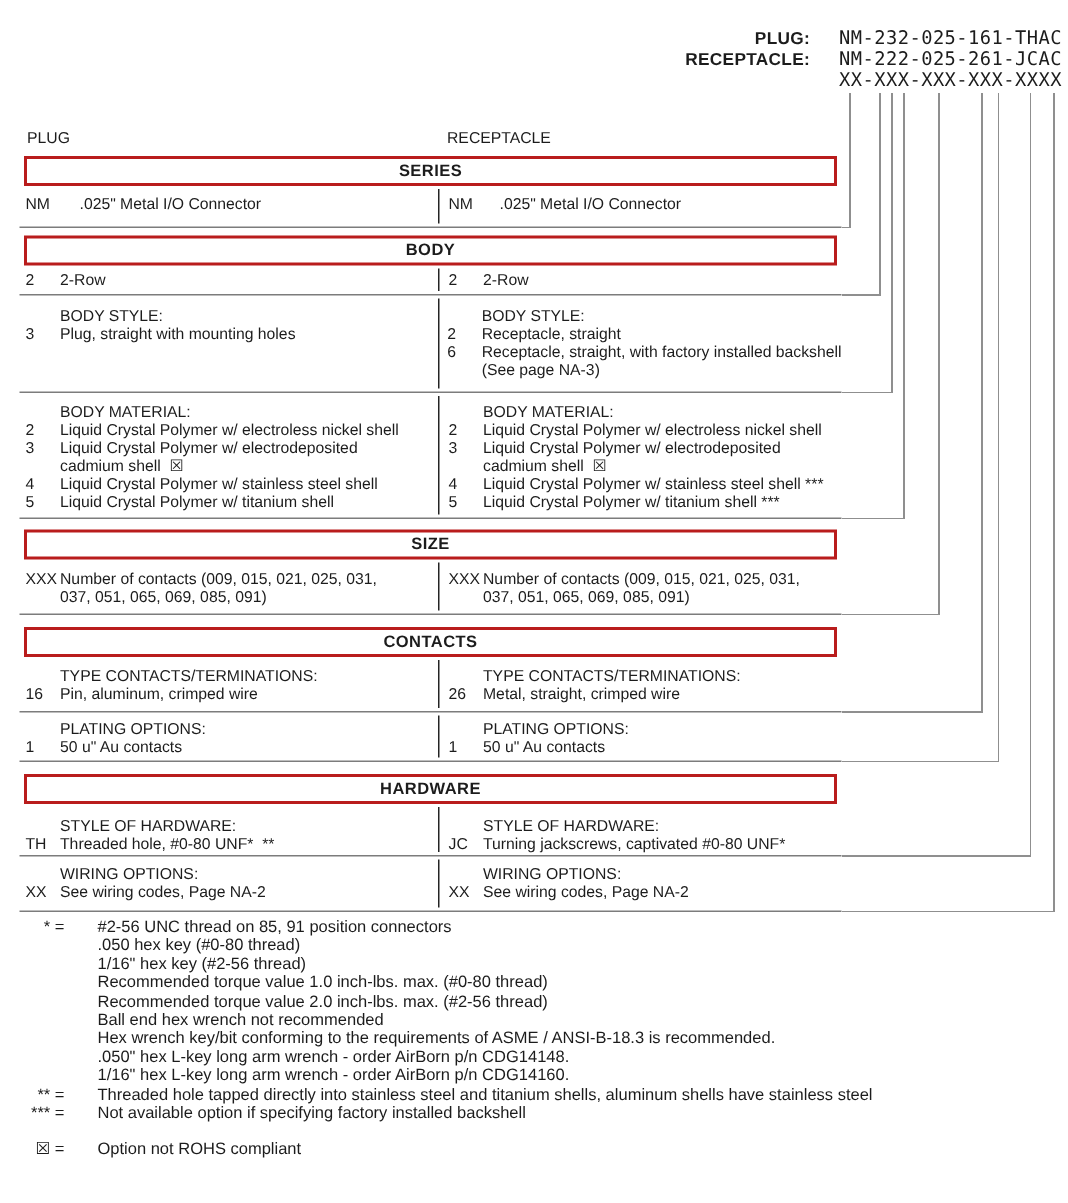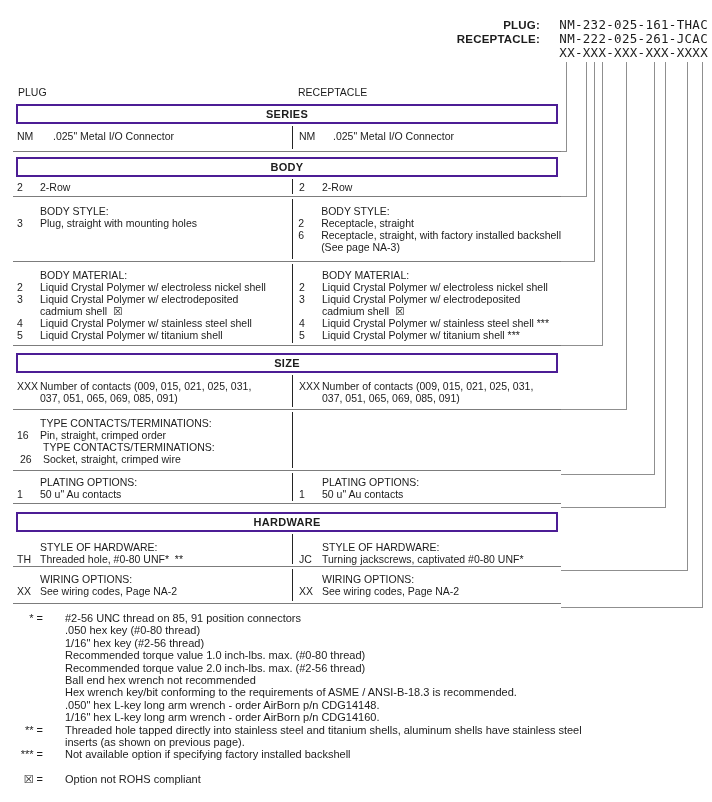--- a/index.html
+++ b/index.html
@@ -18,21 +18,21 @@
               width:152px; margin-left:16px; text-align:right; letter-spacing:0.3px; }
 
   
   .col-label { position:absolute; top:86px; font-size:10.5px; }
   .col-label-plug { left:18px; }
   .col-label-rec  { left:298px; }
 
   
   .table { position:absolute; left:13px; top:102px; width:548px;
            font-size:10.5px; line-height:12px; }
-  .sec-header { margin:0 3px; border:2px solid #4c1d95; height:20px;
+  .sec-header { margin:0 3px; border:2px solid #b91c1c; height:20px;
                 text-align:center; font-weight:bold; font-size:11px;
                 padding-top:2px; letter-spacing:0.3px; }
   .sec-series  .sec-header { margin-top:2px; }
   .sec-body    .sec-header { margin-top:5px; }
   .sec-size    .sec-header { margin-top:7px; }
   .sec-contacts .sec-header { margin-top:8px; }
   .sec-hardware .sec-header { margin-top:8px; }
 
   .sub { position:relative; display:flex; border-bottom:1px solid #7c7c7c; }
   .sub .divider { position:absolute; left:278.5px; top:2px; bottom:2px;
@@ -44,21 +44,21 @@
   .opt .desc { white-space:pre; }
   .sub-title { margin-left:23px; white-space:pre; }
   .sec-series .col-l .code { width:36px; }
   .sec-series .col-r .code { width:34px; }
 
   #sub-series            { padding:6px 0 9px; }
   #sub-body-row          { padding:4px 0 3px; }
   #sub-body-style        { padding:8px 0 8px; }
   #sub-body-material     { padding:7px 0 4px; }
   #sub-size              { padding:7px 0 5px; }
-  #sub-contacts-type     { padding:7px 0 5px;flex-direction:column; }
+  #sub-contacts-type     { padding:7px 0 5px; }
   #sub-contacts-plating  { padding:5px 0 3px; }
   #sub-hardware-style    { padding:9px 0 1px; }
   #sub-hardware-wiring   { padding:6px 0 6px; }
 
   
   .footnotes { position:absolute; left:16px; top:612px;
                font-size:11px; line-height:12.4px; }
   .fn { display:flex; }
   .fn-marker { width:27px; flex:none; text-align:right; white-space:pre; }
   .fn-body { margin-left:22px; white-space:pre; }
@@ -202,33 +202,34 @@
           <div class="col-r">
             <div class="opt">
               <span class="code">XXX</span>
               <span class="desc">Number of contacts (009, 015, 021, 025, 031,<br>037, 051, 065, 069, 085, 091)</span>
             </div>
           </div>
           <div class="divider"></div>
         </div>
       </div>
       <div class="section sec-contacts">
+        <div class="sec-header">CONTACTS</div>
         <div class="sub" id="sub-contacts-type">
           <div class="col-l">
             <div class="sub-title">TYPE CONTACTS/TERMINATIONS:</div>
             <div class="opt">
               <span class="code">16</span>
-              <span class="desc">Pin, straight, crimped order</span>
+              <span class="desc">Pin, aluminum, crimped wire</span>
             </div>
           </div>
           <div class="col-r">
             <div class="sub-title">TYPE CONTACTS/TERMINATIONS:</div>
             <div class="opt">
               <span class="code">26</span>
-              <span class="desc">Socket, straight, crimped wire</span>
+              <span class="desc">Metal, straight, crimped wire</span>
             </div>
           </div>
           <div class="divider"></div>
         </div>
         <div class="sub" id="sub-contacts-plating">
           <div class="col-l">
             <div class="sub-title">PLATING OPTIONS:</div>
             <div class="opt">
               <span class="code">1</span>
               <span class="desc">50 u" Au contacts</span>
@@ -283,21 +284,21 @@
       </div>
     </div>
 
   <div class="footnotes" id="footnotes">
       <div class="fn">
         <span class="fn-marker">* =</span>
         <div class="fn-body"><div>#2-56 UNC thread on 85, 91 position connectors</div><div>.050 hex key (#0-80 thread)</div><div>1/16" hex key (#2-56 thread)</div><div>Recommended torque value 1.0 inch-lbs. max. (#0-80 thread)</div><div>Recommended torque value 2.0 inch-lbs. max. (#2-56 thread)</div><div>Ball end hex wrench not recommended</div><div>Hex wrench key/bit conforming to the requirements of ASME / ANSI-B-18.3 is recommended.</div><div>.050" hex L-key long arm wrench - order AirBorn p/n CDG14148.</div><div>1/16" hex L-key long arm wrench - order AirBorn p/n CDG14160.</div></div>
       </div>
       <div class="fn">
         <span class="fn-marker">** =</span>
-        <div class="fn-body"><div>Threaded hole tapped directly into stainless steel and titanium shells, aluminum shells have stainless steel</div><div>inserts (as shown on previous page).</div></div>
+        <div class="fn-body"><div>Threaded hole tapped directly into stainless steel and titanium shells, aluminum shells have stainless steel</div></div>
       </div>
       <div class="fn">
         <span class="fn-marker">*** =</span>
         <div class="fn-body"><div>Not available option if specifying factory installed backshell</div></div>
       </div>
       <div class="fn fn-gap">
         <span class="fn-marker">☒ =</span>
         <div class="fn-body"><div>Option not ROHS compliant</div></div>
       </div>
     </div>

